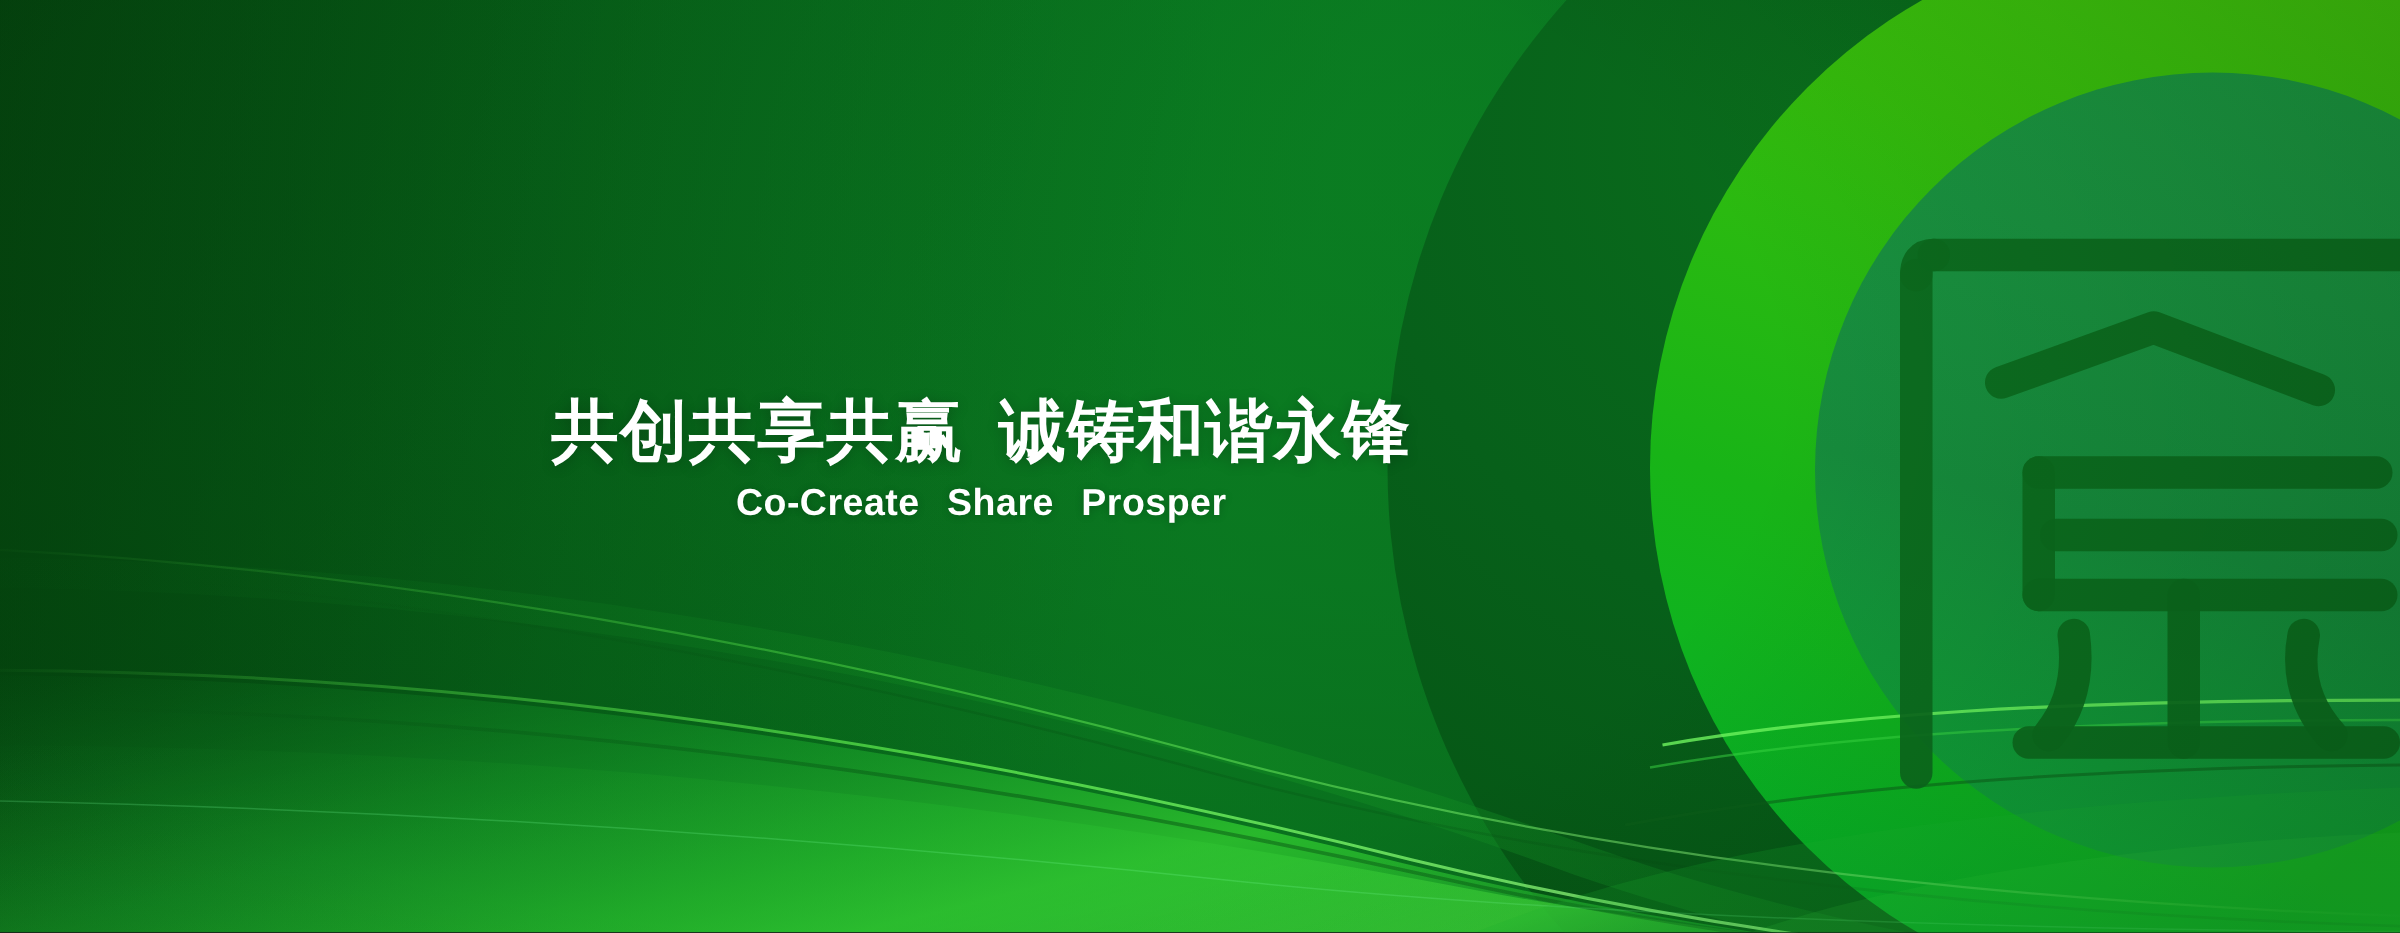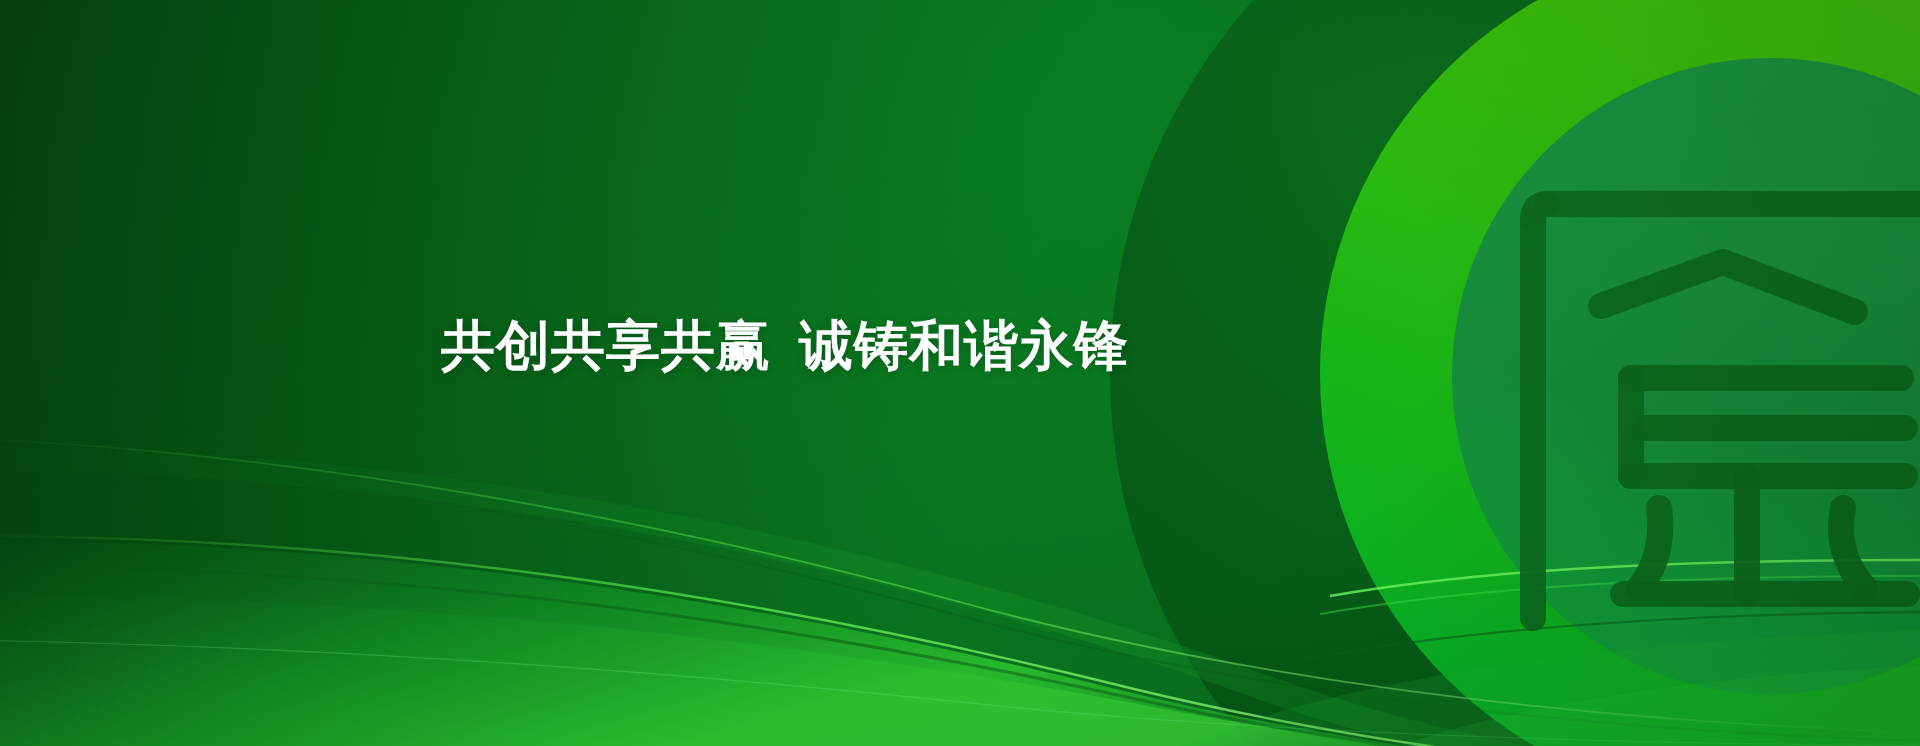--- a/index.html
+++ b/index.html
@@ -226,15 +226,16 @@
       <path class="wm-stroke" stroke-width="26" d="M 204,388 C 208,418 202,446 184,468"></path>
 
       <path class="wm-stroke" stroke-width="26" d="M 388,388 C 382,418 390,446 410,468"></path>
     </svg>
   </div>
 
   <div class="vignette"></div>
 
   <div class="text-block">
     <h1 class="headline"><span>共创共享共赢</span><span class="gap"></span><span>诚铸和谐永锋</span></h1>
+    <p class="subline"><span>Co-Create</span><span class="sgap"></span><span>Share</span><span class="sgap"></span><span>Prosper</span></p>
   </div>
 
 </div>
 
 </body></html>

